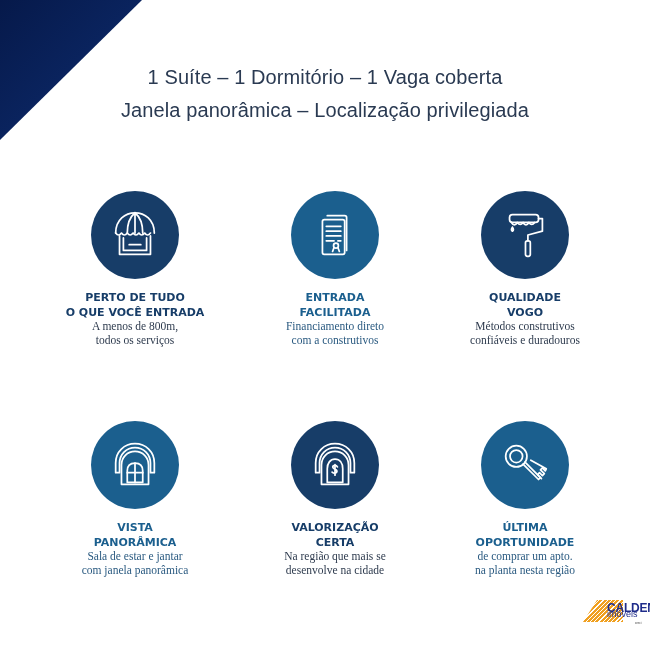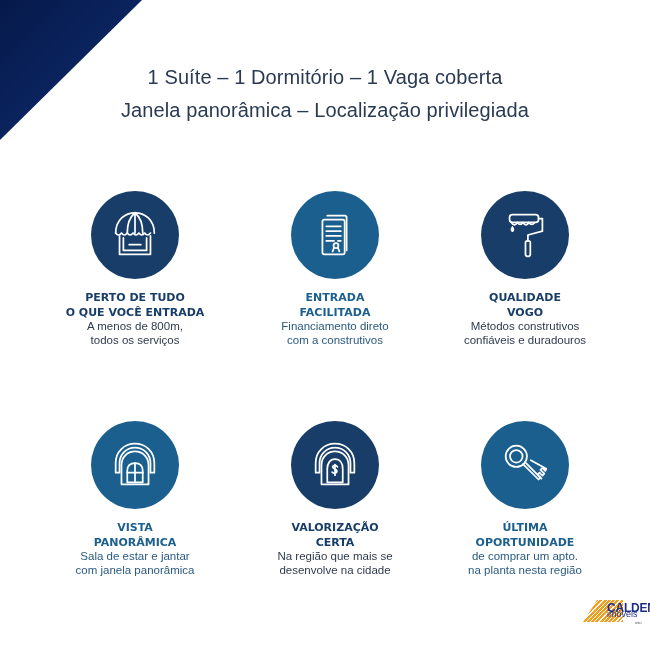--- a/index.html
+++ b/index.html
@@ -4,21 +4,21 @@
 <style>
   html, body { margin:0; padding:0; }
   body { width:650px; height:650px; position:relative; overflow:hidden; background:#ffffff; font-family:"Liberation Sans", sans-serif; }
   .corner-grad { position:absolute; left:0; top:0; width:142px; height:140px; background:linear-gradient(135deg,#06194a 0%,#0e2e72 100%); clip-path:polygon(0 0,100% 0,0 100%); }
   .headline { position:absolute; left:0; width:650px; text-align:center; color:#2a3a52; font-size:20px; letter-spacing:0.1px; }
   .h1 { top:66px; } .h2 { top:99px; }
   .feature { position:absolute; width:190px; text-align:center; }
   .circle { width:88px; height:88px; border-radius:50%; margin:0 auto; display:flex; align-items:center; justify-content:center; }
   .circle svg { width:58px; height:58px; }
   .title { margin-top:11px; font-family:"DejaVu Sans", sans-serif; font-weight:bold; font-size:11px; line-height:15px; }
-  .desc { font-family:Liberation Sans, sans-serif; font-size:11.5px; line-height:13.5px; color:#2e3b4e; }
+  .desc { font-family:Liberation Serif, serif; font-size:11.5px; line-height:13.5px; color:#2e3b4e; }
   .dark .circle { background:#173d68; }
   .dark .title { color:#173d68; }
   .light .circle { background:#1b5f8e; }
   .light .title { color:#1b5f8e; }
   .light .desc { color:#2a5a80; }
   .logo { position:absolute; left:583px; top:600px; width:62px; height:26px; }
   .logo .roof { position:absolute; left:0; top:0; width:40px; height:22px; background:repeating-linear-gradient(135deg,#f0a020 0 2px,#ffffff 2px 3px); clip-path:polygon(35% 0,100% 0,100% 100%,0 100%); }
   .logo .t1 { position:absolute; left:24px; top:1px; font-family:"Liberation Sans", sans-serif; font-weight:bold; font-size:12px; color:#1f2c8a; letter-spacing:-0.2px; }
   .logo .t2 { position:absolute; left:24px; top:9px; font-family:"Liberation Sans", sans-serif; font-size:9px; color:#1f2c8a; }
   .logo .t3 { position:absolute; left:52px; top:21px; font-size:3px; color:#333; }

